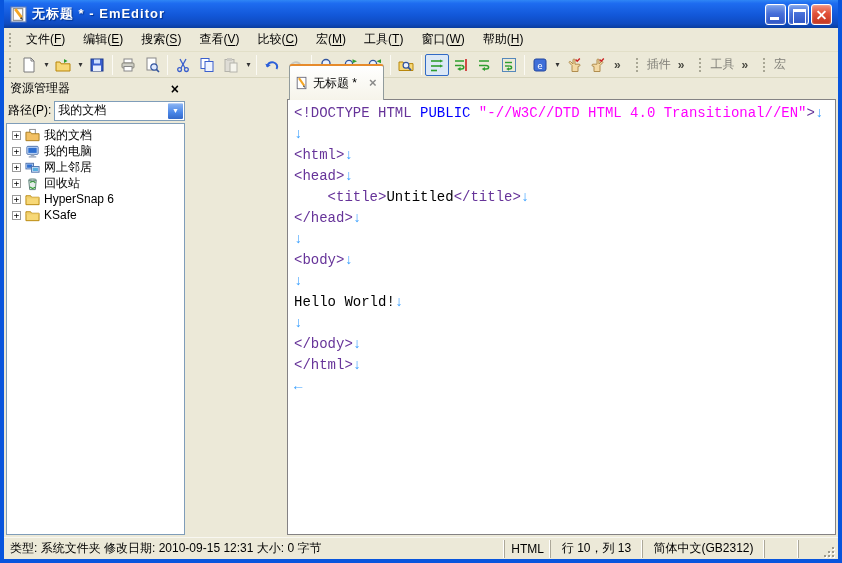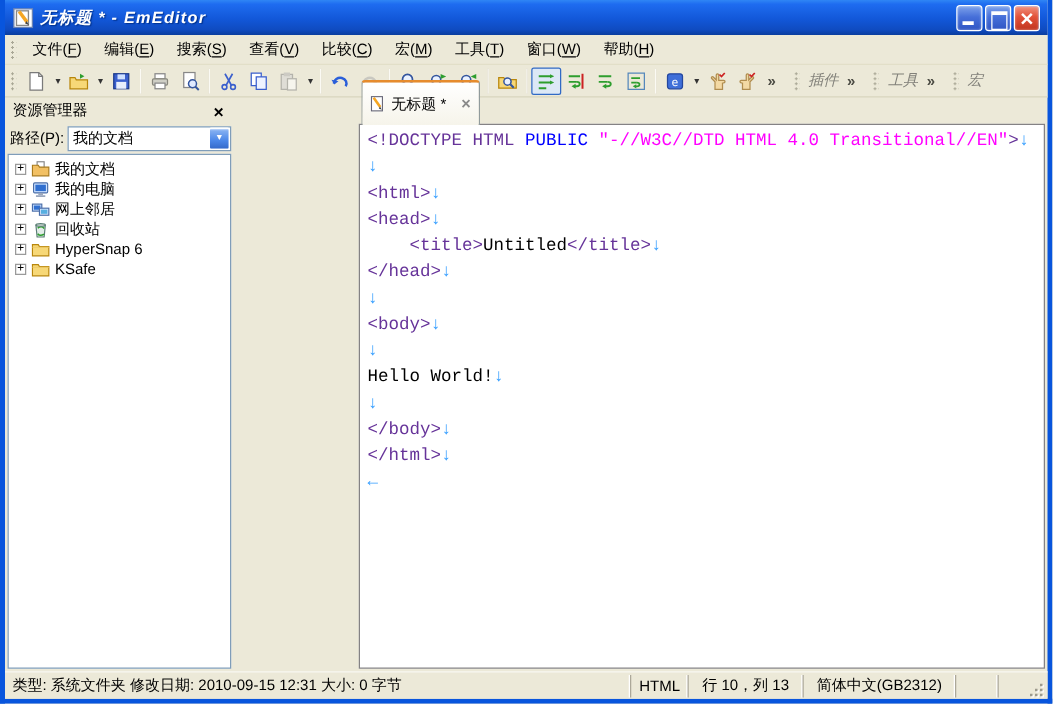--- a/index.html
+++ b/index.html
@@ -6,21 +6,21 @@
   html,body { width:842px; height:563px; overflow:hidden; }
   body { font-family:"Liberation Sans", sans-serif; font-size:12px; background:#ece9d8; }
 
   .window { position:relative; width:842px; height:563px; display:flex; flex-direction:column;
     background:#ece9d8; border-left:4px solid #0855dd; border-right:4px solid #0855dd;
     border-bottom:4px solid #0855dd; }
 
   
   .titlebar { height:28px; flex:0 0 28px; display:flex; align-items:center; padding:0 6px;
     background:linear-gradient(180deg,#2f86f5 0%,#1e6cf0 12%,#1257d8 55%,#0f4bc0 85%,#0a3d9e 100%);
-    color:#fff;font-style:italic; }
+    color:#fff; }
   .app-icon { width:17px; height:17px; margin-right:5px; flex:0 0 auto; }
   .app-icon svg, .doc-icon svg, .icn svg, .ticon svg { display:block; width:100%; height:100%; }
   .title { font-size:13px; font-weight:bold; letter-spacing:1px; text-shadow:1px 1px 1px #00318c;
     white-space:nowrap; overflow:hidden; flex:1; }
   .winbtns { display:flex; gap:2px; }
   .wbtn { width:21px; height:21px; border-radius:3px; border:1px solid #fff; position:relative;
     background:linear-gradient(180deg,#7da2ea 0%,#466fd9 45%,#2f55c4 100%); box-shadow:inset 0 0 2px #ffffff88; }
   .wbtn.close { background:linear-gradient(180deg,#f0917e 0%,#e25139 45%,#c13520 100%); }
   .wbtn.min::after { content:""; position:absolute; left:4px; bottom:4px; width:9px; height:3px; background:#fff; }
   .wbtn.max::after { content:""; position:absolute; left:4px; top:4px; width:11px; height:11px;
@@ -43,21 +43,21 @@
     border-bottom:1px solid #d8d5bd; padding:0 2px; overflow:hidden; }
   .tbtn { width:24px; height:22px; display:flex; align-items:center; justify-content:center;
     border:1px solid transparent; background:transparent; flex:0 0 auto; }
   .tbtn .icn { width:16px; height:16px; }
   .tbtn.sel { border:1px solid #316ac5; background:#dce8f6; border-radius:2px; }
   .tbtn.dis { filter:grayscale(1); opacity:.55; }
   .tbtn-wrap { display:flex; align-items:center; flex:0 0 auto; }
   .dd { font-size:8px; color:#333; margin-left:1px; width:9px; text-align:center; }
   .tsep { width:1px; height:20px; background:#c9c5b2; border-right:1px solid #fbfaf4; margin:0 3px; flex:0 0 auto; }
   .tchev { color:#4a4a42; font-size:12px; font-weight:bold; padding:0 4px; flex:0 0 auto; }
-  .tlabel { color:#82817a; padding:0 3px; white-space:nowrap; flex:0 0 auto;font-style:italic; }
+  .tlabel { color:#82817a; padding:0 3px; white-space:nowrap; flex:0 0 auto; }
   .tgroup { display:flex; align-items:center; margin-left:8px; flex:0 0 auto; }
 
   
   .main { flex:1; display:flex; min-height:0;gap:48px; }
   .explorer { width:183px; flex:0 0 183px; display:flex; flex-direction:column; min-height:0; }
   .exp-header { height:21px; display:flex; align-items:center; padding:0 6px; }
   .exp-header .ttl { flex:1; color:#000; }
   .exp-close { font-size:14px; font-weight:bold; color:#000; line-height:14px; padding:0 2px; }
   .exp-path { height:23px; display:flex; align-items:center; padding:0 2px 0 4px; gap:3px; }
   .combo { flex:1; height:20px; border:1px solid #7f9db9; background:#fff; display:flex; align-items:center; }

